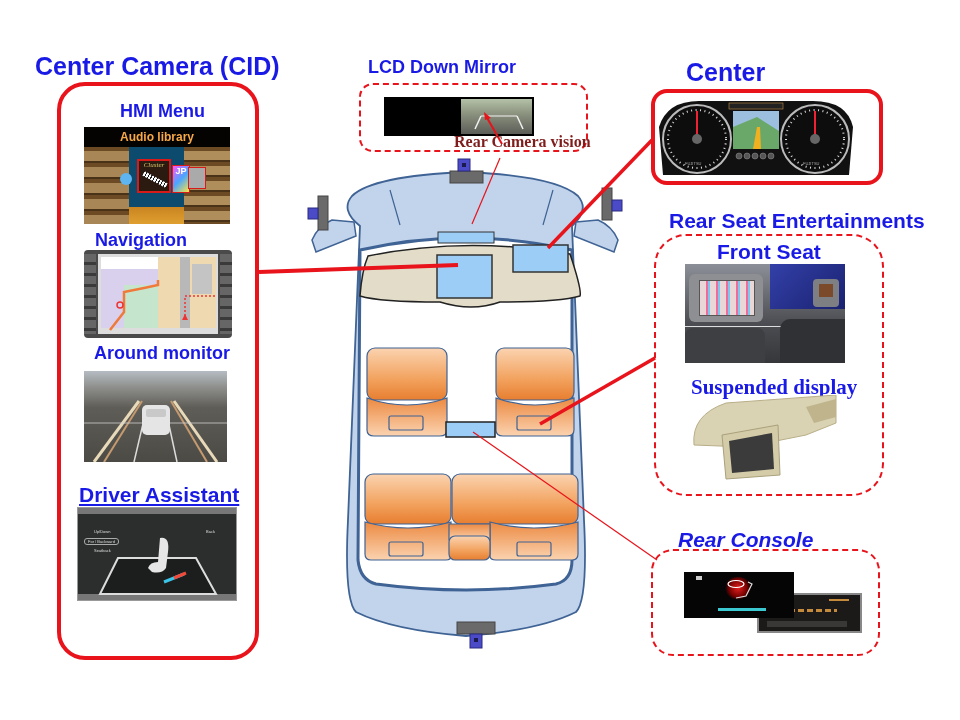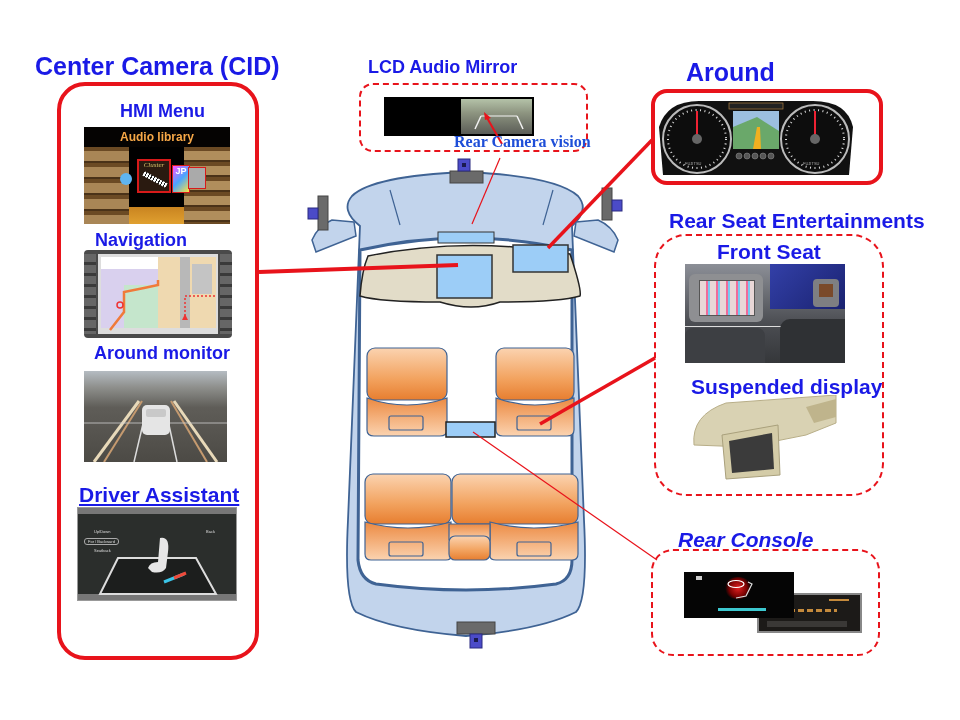--- a/index.html
+++ b/index.html
@@ -5,30 +5,30 @@
   html,body{margin:0;padding:0;background:#fff;}
   body{width:960px;height:720px;position:relative;overflow:hidden;font-family:"Liberation Sans",sans-serif;}
   .abs{position:absolute;}
   .title{color:#1a1ae6;font-weight:bold;font-family:"Liberation Sans",sans-serif;white-space:nowrap;}
   .t-lg{font-size:25px;}
   .t-md{font-size:18px;}
   .t-sm{font-size:21px;}
   .solid-box{border:4px solid #e8131b;border-radius:28px;box-sizing:border-box;}
   .dash-box{border:2px dashed #e8131b;border-radius:26px;box-sizing:border-box;}
   .img{position:absolute;overflow:hidden;}
-  .caption-serif{font-family:"Liberation Serif",serif;font-weight:bold;font-size:16px;color:#1d4ed8;white-space:nowrap;}
+  .caption-serif{font-family:"Liberation Serif",serif;font-weight:bold;font-size:16px;color:#7f1d1d;white-space:nowrap;}
 </style>
 </head>
 <body>
 
 <div class="abs title t-lg" style="left:35px;top:52px;">Center Camera (CID)</div>
 <div class="abs solid-box" style="left:57px;top:82px;width:202px;height:578px;"></div>
 
 <div class="abs title t-md" style="left:120px;top:101px;">HMI Menu</div>
-<div class="img" style="left:84px;top:127px;width:146px;height:97px;background:#000000;">
+<div class="img" style="left:84px;top:127px;width:146px;height:97px;background:#0c4a6e;">
   <div class="abs" style="left:0;top:0;width:146px;height:20px;background:#050302;"></div>
   <div class="abs" style="left:0;top:3px;width:146px;text-align:center;color:#f7a847;font-weight:bold;font-size:12px;">Audio library</div>
   <div class="abs" style="left:0;top:20px;width:45px;height:77px;background:repeating-linear-gradient(180deg,#6b4a24 0 4px,#a98656 4px 14px,#4a3218 14px 16px);"></div>
   <div class="abs" style="left:100px;top:20px;width:46px;height:77px;background:repeating-linear-gradient(180deg,#6b4a24 0 4px,#b08e5c 4px 13px,#4a3218 13px 15px);"></div>
   <div class="abs" style="left:45px;top:80px;width:55px;height:17px;background:linear-gradient(180deg,#c98420,#e0a030);"></div>
   <div class="abs" style="left:36px;top:46px;width:12px;height:12px;border-radius:50%;background:#5fb5f0;"></div>
   <div class="abs" style="left:53px;top:32px;width:34px;height:34px;border:2px solid #d71a1a;background:#2a1a10;box-sizing:border-box;">
     <div style="color:#d9c36a;font-family:'Liberation Serif',serif;font-style:italic;font-size:7px;text-align:center;">Cluster</div>
     <div class="abs" style="left:3px;top:16px;width:26px;height:5px;background:repeating-linear-gradient(90deg,#fff 0 2px,#222 2px 3px);transform:rotate(28deg);"></div>
   </div>
@@ -79,38 +79,38 @@
   <div class="abs" style="left:16px;top:40px;color:#ddd;font-size:4px;">Seatback</div>
   <div class="abs" style="left:128px;top:21px;color:#ddd;font-size:4px;">Back</div>
   <svg class="abs" style="left:0;top:0;" width="158" height="92">
     <polygon points="40,50 118,50 138,86 22,86" fill="#1c1e1d" stroke="#ddd" stroke-width="2"></polygon>
     <path d="M82 30 Q92 28 90 44 L88 60 Q84 66 74 64 L70 60 Q72 54 80 54 Z" fill="#e6e6e6"></path>
     <line x1="86" y1="74" x2="106" y2="66" stroke="#3bc5e8" stroke-width="3"></line>
     <line x1="96" y1="70" x2="108" y2="65" stroke="#ef4a3a" stroke-width="3"></line>
   </svg>
 </div>
 
-<div class="abs title t-md" style="left:368px;top:57px;">LCD Audio Mirror</div>
+<div class="abs title t-md" style="left:368px;top:57px;">LCD Down Mirror</div>
 <div class="abs dash-box" style="left:359px;top:83px;width:229px;height:69px;border-radius:14px;"></div>
 <div class="img" style="left:384px;top:97px;width:150px;height:39px;background:#000;">
   <div class="abs" style="left:77px;top:2px;width:71px;height:35px;background:linear-gradient(180deg,#b4c2a8 0%,#8d9480 40%,#5b5d57 100%);">
     <svg class="abs" style="left:0;top:0;" width="71" height="35">
       <line x1="14" y1="30" x2="20" y2="17" stroke="#f2f2f2" stroke-width="1.5"></line>
       <line x1="20" y1="17" x2="56" y2="17" stroke="#f2f2f2" stroke-width="1"></line>
       <line x1="56" y1="17" x2="62" y2="30" stroke="#f2f2f2" stroke-width="1.5"></line>
     </svg>
   </div>
 </div>
 <svg class="abs" style="left:480px;top:110px;" width="40" height="40">
   <line x1="22" y1="34" x2="6" y2="6" stroke="#e8131b" stroke-width="2"></line>
   <path d="M4 2 L11 8 L5 10 Z" fill="#e8131b"></path>
 </svg>
 <div class="abs caption-serif" style="left:454px;top:133px;">Rear Camera vision</div>
 
-<div class="abs title t-lg" style="left:686px;top:58px;">Around</div>
+<div class="abs title t-lg" style="left:686px;top:58px;">Center</div>
 <div class="abs solid-box" style="left:651px;top:89px;width:232px;height:96px;border-radius:16px;"></div>
 <div class="img" style="left:657px;top:97px;width:198px;height:78px;">
   <svg width="198" height="78">
     <path d="M6 78 L2 30 Q10 4 42 4 L156 4 Q190 4 196 30 L192 78 Z" fill="#111"></path>
     <circle cx="40" cy="42" r="34" fill="#0d0d0d" stroke="#bbb" stroke-width="2"></circle>
     <circle cx="40" cy="42" r="29" fill="none" stroke="#ddd" stroke-width="2" stroke-dasharray="1 3.5"></circle>
     <line x1="40" y1="42" x2="40" y2="14" stroke="#e23" stroke-width="2"></line>
     <circle cx="40" cy="42" r="5" fill="#666"></circle>
     <circle cx="158" cy="42" r="34" fill="#0d0d0d" stroke="#bbb" stroke-width="2"></circle>
     <circle cx="158" cy="42" r="29" fill="none" stroke="#ddd" stroke-width="2" stroke-dasharray="1 3.5"></circle>
@@ -138,21 +138,21 @@
 <div class="img" style="left:685px;top:264px;width:160px;height:99px;background:linear-gradient(180deg,#8c8f97 0%,#4b4d52 60%,#35373a 100%);">
   <div class="abs" style="left:85px;top:0;width:75px;height:45px;background:linear-gradient(135deg,#3340a8,#1a2270);"></div>
   <div class="abs" style="left:4px;top:10px;width:74px;height:48px;background:#8e8f92;border-radius:6px;"></div>
   <div class="abs" style="left:14px;top:16px;width:54px;height:34px;background:repeating-linear-gradient(90deg,#e9d7d7 0 6px,#f06a9a 6px 8px,#78c8f0 8px 10px);border:1px solid #555;"></div>
   <div class="abs" style="left:128px;top:15px;width:26px;height:28px;background:#7e7f82;border-radius:4px;"></div>
   <div class="abs" style="left:134px;top:20px;width:14px;height:13px;background:#7a4a2a;"></div>
   <div class="abs" style="left:0;top:62px;width:160px;height:1px;background:#ddd;"></div>
   <div class="abs" style="left:0;top:64px;width:80px;height:35px;background:#3d3f43;border-radius:8px 8px 0 0;"></div>
   <div class="abs" style="left:95px;top:55px;width:65px;height:44px;background:#2f3134;border-radius:10px 0 0 0;"></div>
 </div>
-<div class="abs title t-sm" style="left:691px;top:375px;">Suspended display</div>
+<div class="abs title t-sm" style="left:691px;top:375px;font-family:Liberation Serif, serif;">Suspended display</div>
 <div class="img" style="left:686px;top:395px;width:160px;height:85px;">
   <svg width="160" height="85">
     <path d="M8 50 Q5 20 40 8 L150 0 L150 28 L120 40 L60 52 Z" fill="#d9d2b3" stroke="#b8ae88" stroke-width="1"></path>
     <path d="M120 12 L150 4 L150 22 L128 28 Z" fill="#bfb48c"></path>
     <polygon points="36,40 92,30 94,80 40,84" fill="#d4cca8" stroke="#a9a07c" stroke-width="1"></polygon>
     <polygon points="43,46 86,38 88,74 46,78" fill="#3b3b3b"></polygon>
   </svg>
 </div>
 
 <div class="abs title t-sm" style="left:678px;top:528px;font-style:italic;">Rear Console</div>

